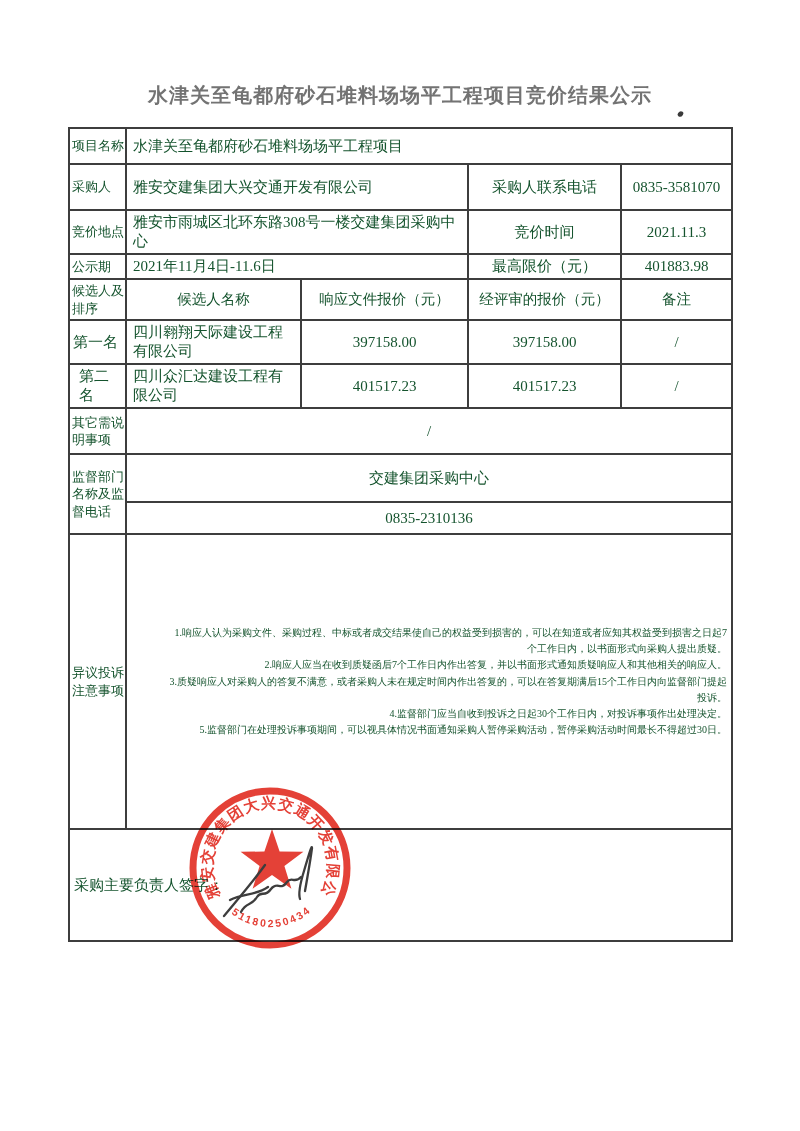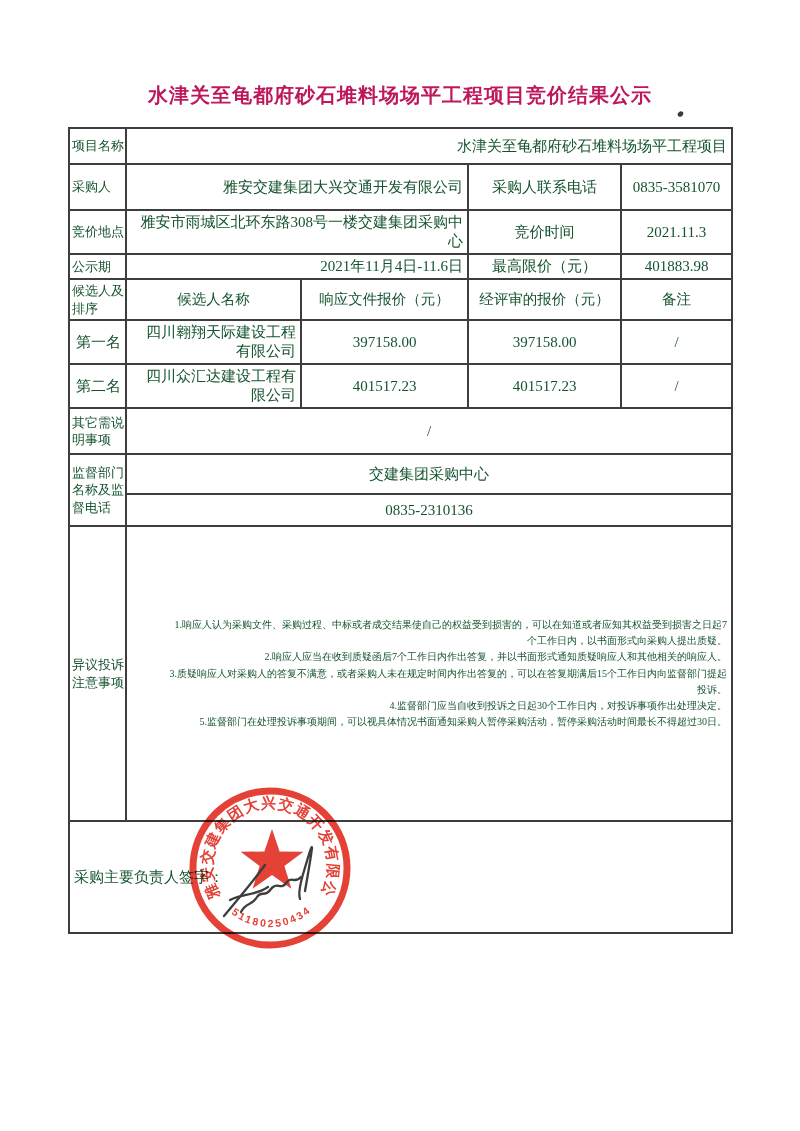--- a/index.html
+++ b/index.html
@@ -10,21 +10,21 @@
     color:#1d1d1d;
     position:relative;
     overflow:hidden;
   }
   .page { position:absolute; inset:0; }
 
   .doc-title {
     position:absolute; top:82px; left:0; width:800px;
     text-align:center;
     font-size:20px; font-weight:bold; letter-spacing:1px;
-    color:#be185d;
+    color:#737373;
   }
   .speck {
     position:absolute; left:678px; top:111px;
     width:5px; height:6px; background:#3a3a3a;
     border-radius:60% 40% 60% 40%;
     transform:rotate(35deg);
   }
 
   table.doc-table {
     position:absolute; left:68px; top:127px;
@@ -40,21 +40,21 @@
     padding:2px 4px;
     overflow:hidden;
   }
   .doc-table td.label {
     font-size:13px;
     white-space:pre-line;
     padding:2px 1px 2px 2px;
     line-height:1.35;
     text-align:left;
   }
-  td.vleft  { text-align:right; padding-left:6px; }
+  td.vleft  { text-align:left; padding-left:6px; }
   td.center { text-align:center; }
   td.num    { text-align:center; font-family:"Liberation Serif","DejaVu Serif",serif; }
   td.hdr    { text-align:center; font-size:14.5px;margin-top:36px; }
 
   .objection-cell { padding:8px 6px 8px 4px; }
   .objection-cell .item { line-height:1.62; text-align:right; font-size:10px;margin-left:37px; }
 
   .sig-cell { text-align:left; padding-left:3px; font-size:15px; }
 
   .seal-box {
@@ -121,34 +121,34 @@
 
     <tr style="height:40px">
       <td class="vleft" style="padding-left:3px">第一名</td>
       <td class="vleft">四川翱翔天际建设工程有限公司</td>
       <td class="num">397158.00</td>
       <td class="num">397158.00</td>
       <td class="center">/</td>
     </tr>
 
     <tr style="height:42px">
-      <td class="vleft" style="padding-left:3px">第二名</td>
+      <td class="vleft" style="padding-left:9px">第二名</td>
       <td class="vleft">四川众汇达建设工程有限公司</td>
       <td class="num">401517.23</td>
       <td class="num">401517.23</td>
       <td class="center">/</td>
     </tr>
 
     <tr style="height:46px">
       <td class="label">其它需说
 明事项</td>
       <td class="center" colspan="4">/</td>
     </tr>
 
-    <tr style="height:40px">
+    <tr style="height:48px">
       <td class="label" rowspan="2">监督部门
 名称及监
 督电话</td>
       <td class="center" colspan="4">交建集团采购中心</td>
     </tr>
     <tr style="height:32px">
       <td class="num" colspan="4">0835-2310136</td>
     </tr>
 
     <tr style="height:295px">

